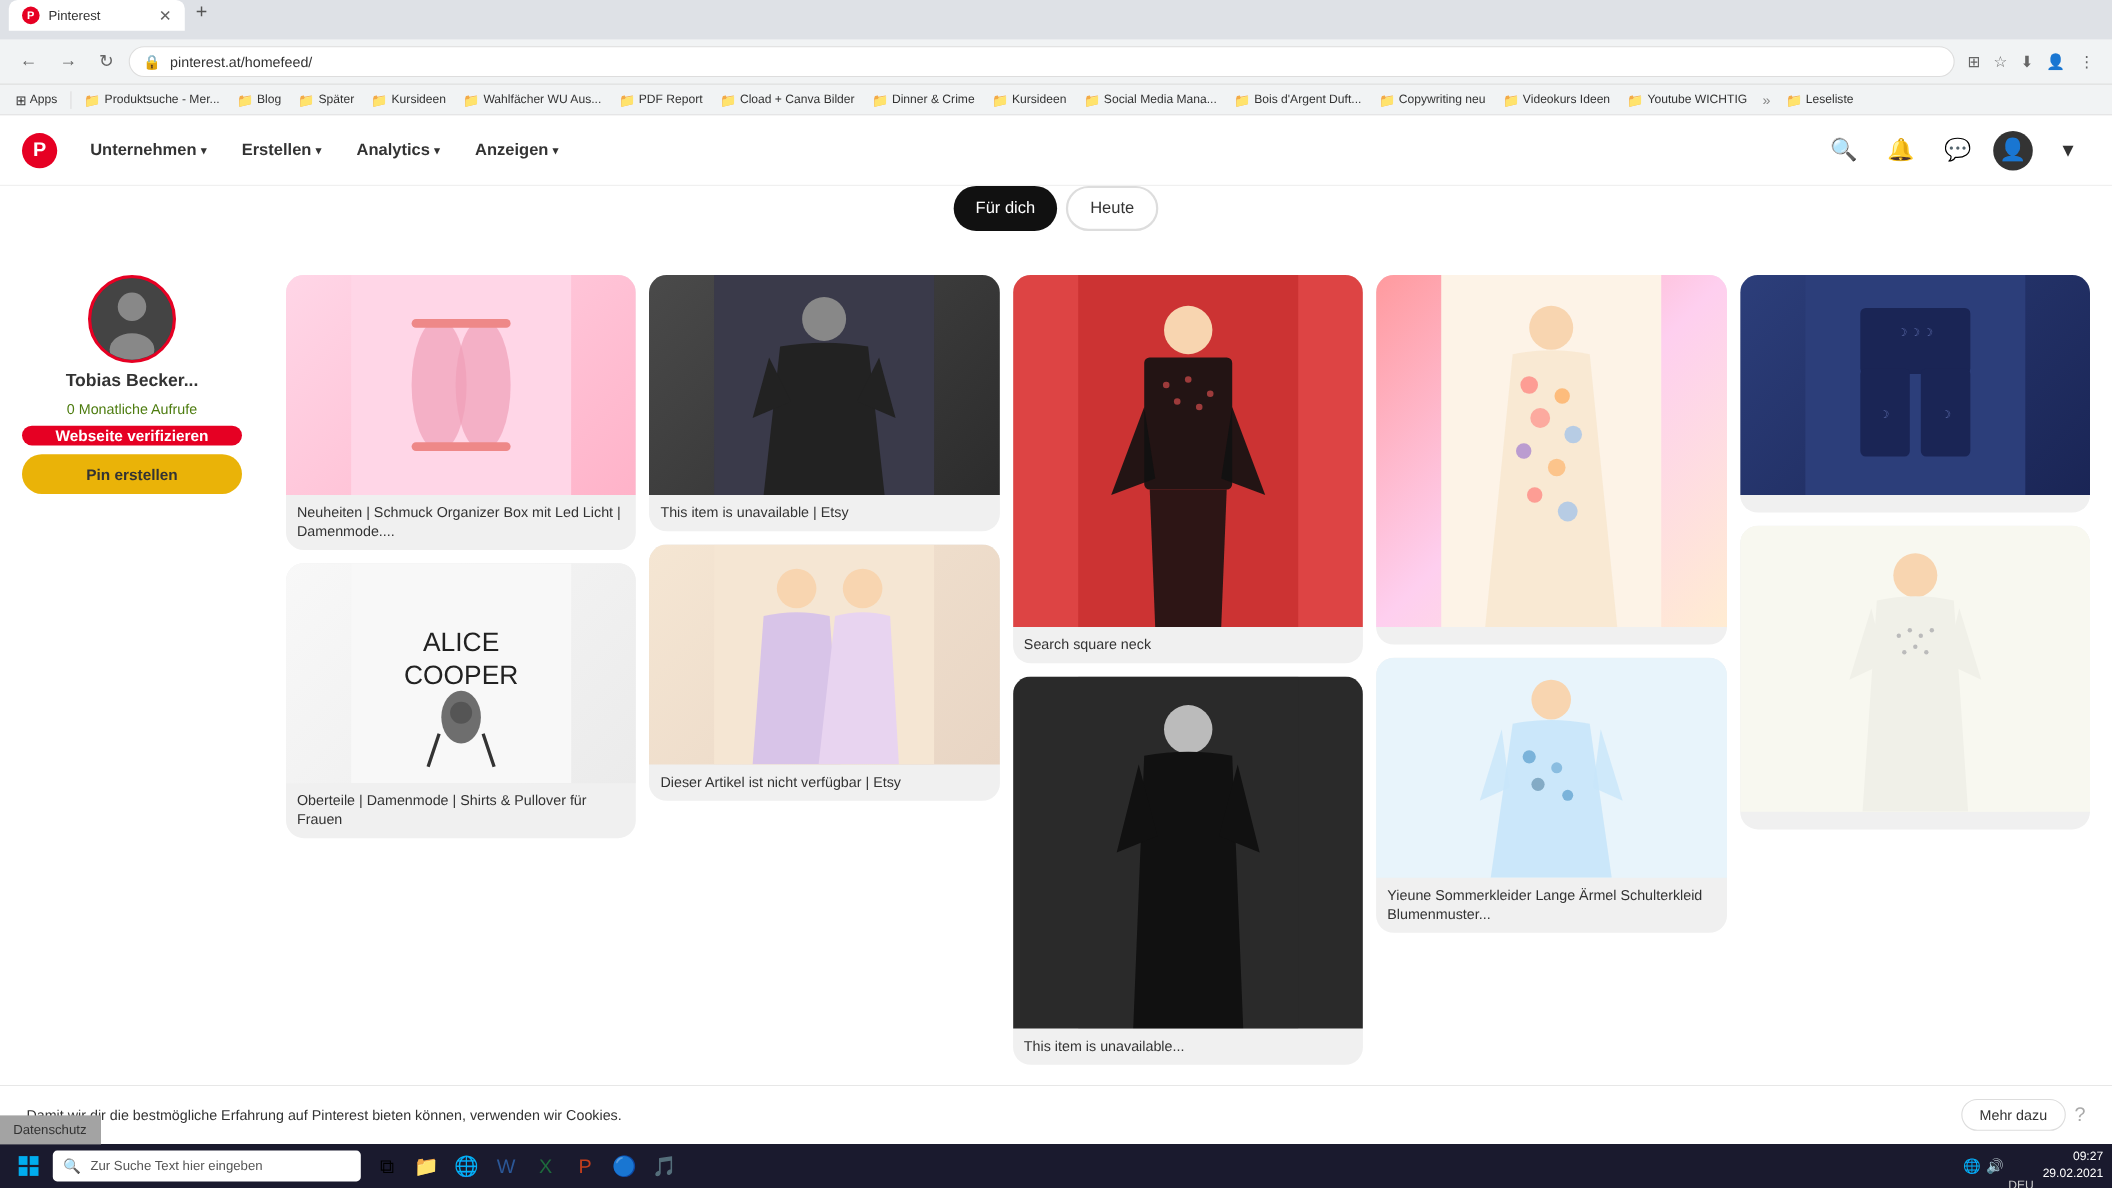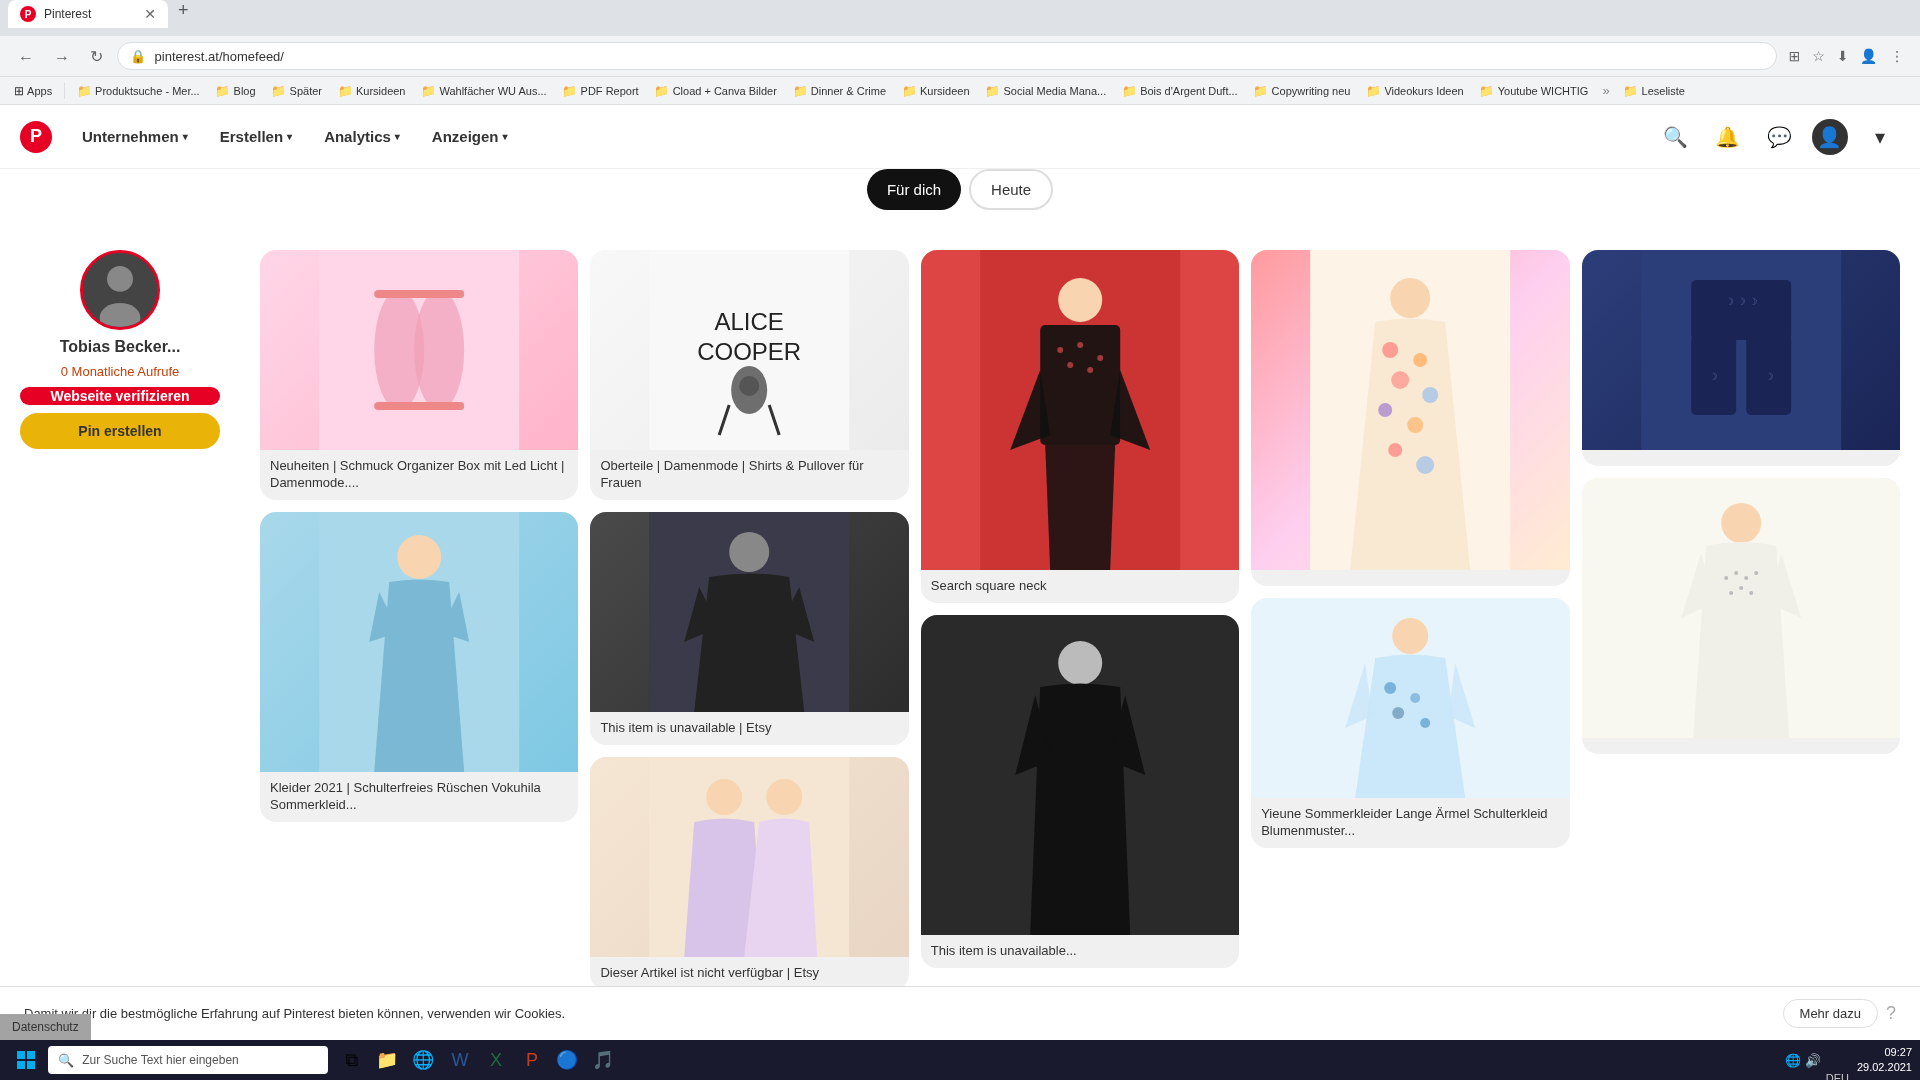--- a/index.html
+++ b/index.html
@@ -43,21 +43,21 @@
     .feed-tabs { display: flex; justify-content: center; gap: 8px; margin-bottom: 20px; padding: 0 20px; }
     .feed-tab { padding: 10px 20px; border-radius: 24px; border: none; cursor: pointer; font-size: 15px; font-weight: 400; }
     .feed-tab.active { background: #111; color: white; }
     .feed-tab.inactive { background: none; color: #333; border: 2px solid #ddd; }
 
     
     .left-sidebar { width: 240px; min-width: 240px; padding: 0 20px; }
     .profile-section { display: flex; flex-direction: column; align-items: center; gap: 8px; }
     .profile-avatar { width: 80px; height: 80px; border-radius: 50%; background: #444; border: 3px solid #e60023; overflow: hidden; display: flex; align-items: center; justify-content: center; }
     .profile-name { font-size: 16px; font-weight: 600; color: #333; text-align: center; }
-    .profile-stats { font-size: 13px; color: #c2410c; text-align: left; }
+    .profile-stats { font-size: 13px; color: #4d7c0f; text-align: left; }
     .verify-btn { background: #e60023; color: white; border: none; border-radius: 24px; padding: 1px 18px; font-size: 14px; font-weight: 600; cursor: pointer; width: 100%; }
     .create-pin-btn { background: #eab308; color: #333; border: none; border-radius: 24px; padding: 10px 18px; font-size: 14px; font-weight: 600; cursor: pointer; width: 100%; }
 
     
     .main-feed { flex: 1; padding: 0 10px; }
     .pins-grid { columns: 5; column-gap: 12px; padding: 0 10px; }
     .pin-card { break-inside: avoid; margin-bottom: 12px; border-radius: 16px; overflow: hidden; background: #f0f0f0; cursor: pointer; position: relative; }
     .pin-img { width: 100%; display: block; background: #ddd; }
     .pin-img.tall { height: 260px; }
     .pin-img.medium { height: 200px; }
@@ -265,32 +265,20 @@
               <rect width="200" height="200" fill="#ffd6e7"></rect>
               <ellipse cx="80" cy="100" rx="25" ry="60" fill="#f0a0b8" opacity="0.7"></ellipse>
               <ellipse cx="120" cy="100" rx="25" ry="60" fill="#f0a0b8" opacity="0.7"></ellipse>
               <rect x="55" y="40" width="90" height="8" rx="4" fill="#e88"></rect>
               <rect x="55" y="152" width="90" height="8" rx="4" fill="#e88"></rect>
             </svg>
           </div>
           <div class="pin-title">Neuheiten | Schmuck Organizer Box mit Led Licht | Damenmode....</div>
         </div>
 
-        <div class="pin-card">
-          <div class="pin-img tall pin-blue" style="position:relative; overflow:hidden;">
-            <svg width="100%" height="260" viewBox="0 0 200 260">
-              <rect width="200" height="260" fill="#a8d8ea"></rect>
-              <circle cx="100" cy="45" r="22" fill="#f8d5b0"></circle>
-              <path d="M70 70 Q100 65 130 70 L145 260 L55 260 Z" fill="#7bb8d4"></path>
-              <path d="M60 80 L50 130 L80 120 Z" fill="#7bb8d4"></path>
-              <path d="M140 80 L150 130 L120 120 Z" fill="#7bb8d4"></path>
-            </svg>
-          </div>
-          <div class="pin-title">Kleider 2021 | Schulterfreies Rüschen Vokuhila Sommerkleid...</div>
-        </div>
 
         <div class="pin-card">
           <div class="pin-img medium pin-white-bg" style="overflow:hidden;">
             <svg width="100%" height="200" viewBox="0 0 200 200">
               <rect width="200" height="200" fill="#f8f8f8"></rect>
               <text x="100" y="80" text-anchor="middle" font-size="24" fill="#222">ALICE</text>
               <text x="100" y="110" text-anchor="middle" font-size="24" fill="#222">COOPER</text>
               <ellipse cx="100" cy="140" rx="18" ry="24" fill="#333" opacity="0.7"></ellipse>
               <circle cx="100" cy="136" r="10" fill="#555"></circle>
               <line x1="80" y1="155" x2="70" y2="185" stroke="#333" stroke-width="3"></line>

